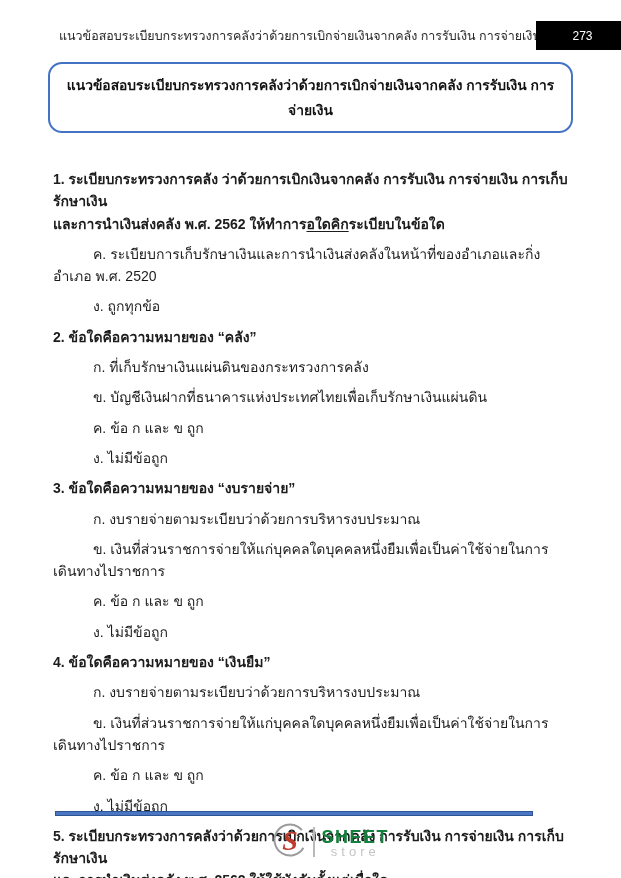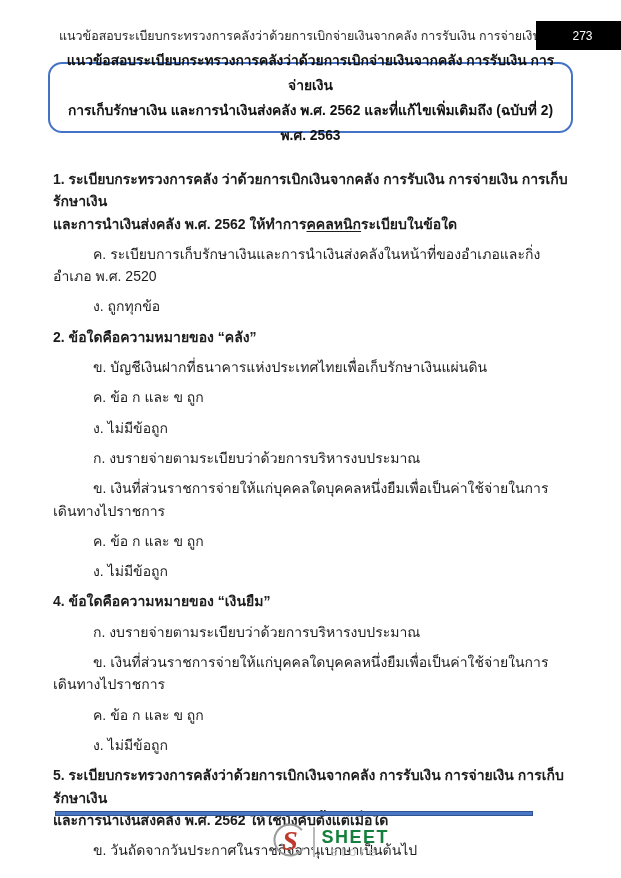--- a/index.html
+++ b/index.html
@@ -65,42 +65,43 @@
 <div class="page">
 
   <div class="header-text">แนวข้อสอบระเบียบกระทรวงการคลังว่าด้วยการเบิกจ่ายเงินจากคลัง การรับเงิน การจ่ายเงิน</div>
 
   <div class="page-num-box">
     <span>273</span>
   </div>
 
   <div class="title-box">
     <span>แนวข้อสอบระเบียบกระทรวงการคลังว่าด้วยการเบิกจ่ายเงินจากคลัง การรับเงิน การจ่ายเงิน</span>
-    <span>การเก็บรักษาเงิน และการนำเงินส่งคลัง พ.ศ. 2562 และที่แก้ไขเพิ่มเติมถึง (ฉบับที่ 2) พ.ศ. 2563</span>
   </div>
 
   <div class="content">
 
     <div>
       <p class="q-head">
         <span>1. ระเบียบกระทรวงการคลัง ว่าด้วยการเบิกเงินจากคลัง การรับเงิน การจ่ายเงิน การเก็บรักษาเงิน</span><br>
-        <span>และการนำเงินส่งคลัง พ.ศ. 2562 ให้ทำการ</span><span class="u">คคลหนิก</span><span>ระเบียบในข้อใด</span>
+        <span>และการนำเงินส่งคลัง พ.ศ. 2562 ให้ทำการ</span><span class="u">อใดคิก</span><span>ระเบียบในข้อใด</span>
       </p>
       <p class="opt"><span>ค. ระเบียบการเก็บรักษาเงินและการนำเงินส่งคลังในหน้าที่ของอำเภอและกิ่งอำเภอ พ.ศ. 2520</span></p>
       <p class="opt"><span>ง. ถูกทุกข้อ</span></p>
     </div>
 
     <div>
       <p class="q-head">2. ข้อใดคือความหมายของ “คลัง”</p>
+      <p class="opt">ก. ที่เก็บรักษาเงินแผ่นดินของกระทรวงการคลัง</p>
       <p class="opt">ข. บัญชีเงินฝากที่ธนาคารแห่งประเทศไทยเพื่อเก็บรักษาเงินแผ่นดิน</p>
       <p class="opt">ค. ข้อ ก และ ข ถูก</p>
       <p class="opt">ง. ไม่มีข้อถูก</p>
     </div>
 
     <div>
+      <p class="q-head">3. ข้อใดคือความหมายของ “งบรายจ่าย”</p>
       <p class="opt">ก. งบรายจ่ายตามระเบียบว่าด้วยการบริหารงบประมาณ</p>
       <p class="opt">ข. เงินที่ส่วนราชการจ่ายให้แก่บุคคลใดบุคคลหนึ่งยืมเพื่อเป็นค่าใช้จ่ายในการเดินทางไปราชการ</p>
       <p class="opt">ค. ข้อ ก และ ข ถูก</p>
       <p class="opt">ง. ไม่มีข้อถูก</p>
     </div>
 
     <div>
       <p class="q-head">4. ข้อใดคือความหมายของ “เงินยืม”</p>
       <p class="opt">ก. งบรายจ่ายตามระเบียบว่าด้วยการบริหารงบประมาณ</p>
       <p class="opt">ข. เงินที่ส่วนราชการจ่ายให้แก่บุคคลใดบุคคลหนึ่งยืมเพื่อเป็นค่าใช้จ่ายในการเดินทางไปราชการ</p>

